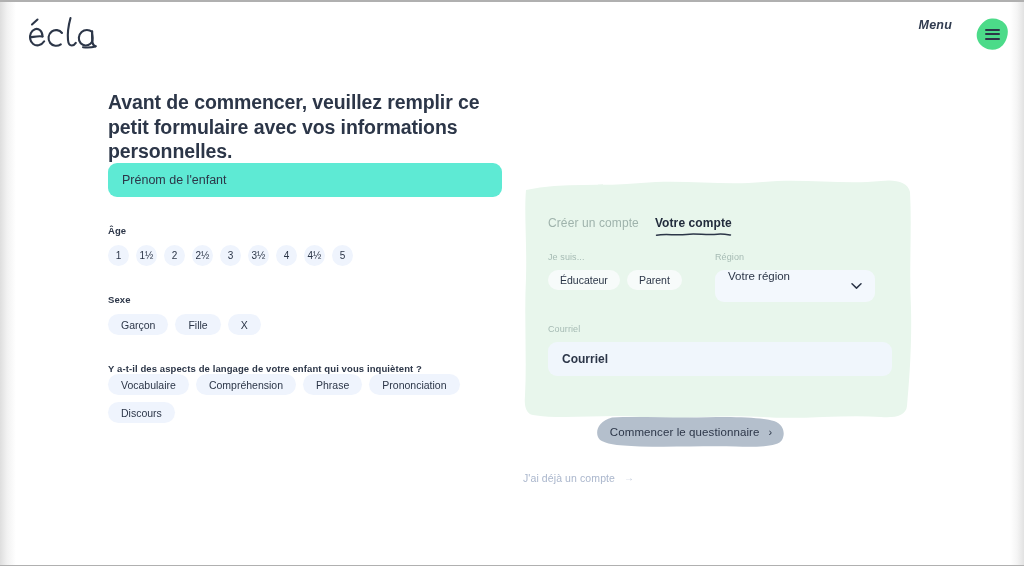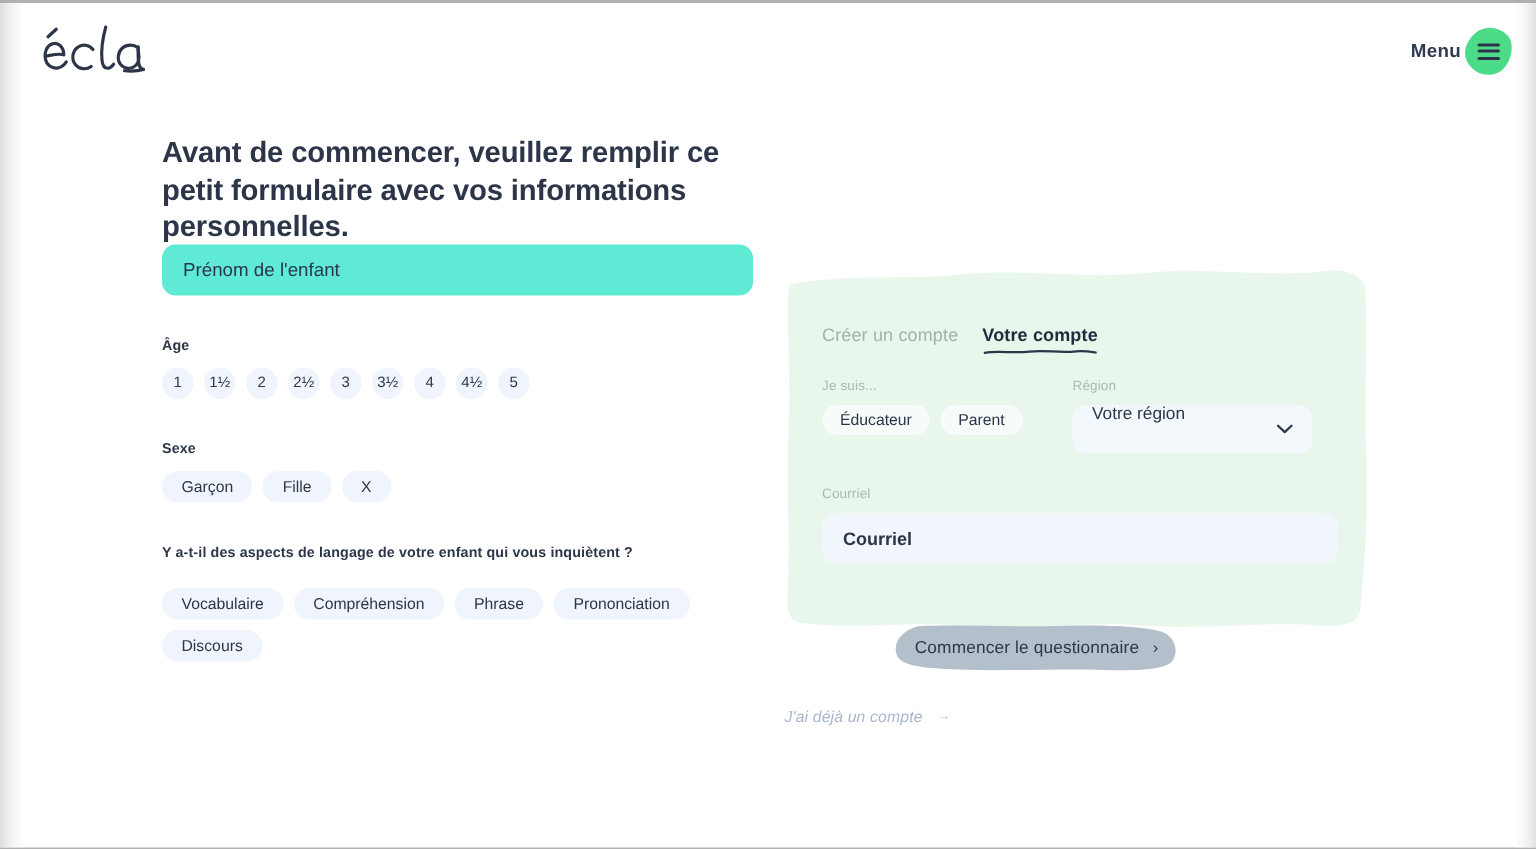--- a/index.html
+++ b/index.html
@@ -57,22 +57,22 @@
     left: 16px;
     top: 12px;
     width: 92px;
     height: 46px;
   }
   .menu-wrap {
     position: absolute;
     right: 16px;
     top: 16px;
     display: flex;
-    align-items: center;
-    gap: 2px;
+    gap: 24px;
+    font-style: italic;
   }
   .menu-label {
     font-size: 12.5px;
     font-weight: 700;
     color: #303b4f;
     letter-spacing: 0.2px;
   }
   .menu-blob {
     position: relative;
     width: 32px;
@@ -188,21 +188,21 @@
   .pill.round {
     width: 21px;
     padding: 0;
     border-radius: 50%;
     font-size: 10px;
   }
 
   .block-age { margin-top: 28px; }
   .block-sex { margin-top: 28px; }
   .block-concern { margin-top: 28px; }
-  .block-concern .field-label-dark { margin-bottom: 18px; }
+  .block-concern .field-label-dark { margin-bottom: 0; }
 
   
   .green-panel {
     position: absolute;
     left: 523px;
     top: 98px;
     width: 390px;
     height: 258px;
   }
   .green-panel .panel-bg {
@@ -363,21 +363,20 @@
     position: absolute;
     left: 523px;
     top: 402px;
     display: flex;
     align-items: center;
     gap: 9px;
     cursor: pointer;
     font-size: 10.5px;
     color: #aab6cc;
     letter-spacing: 0.1px;
-    font-style: italic;
   }
   .account-arrow {
     font-size: 10px;
     color: #c2cbdb;
     line-height: 1;
   }
 </style>
 </head>
 <body>
 

